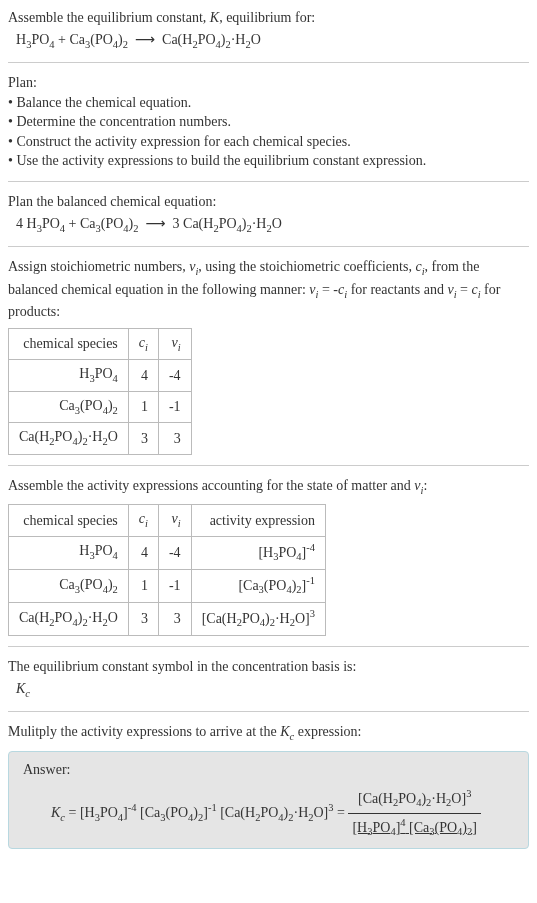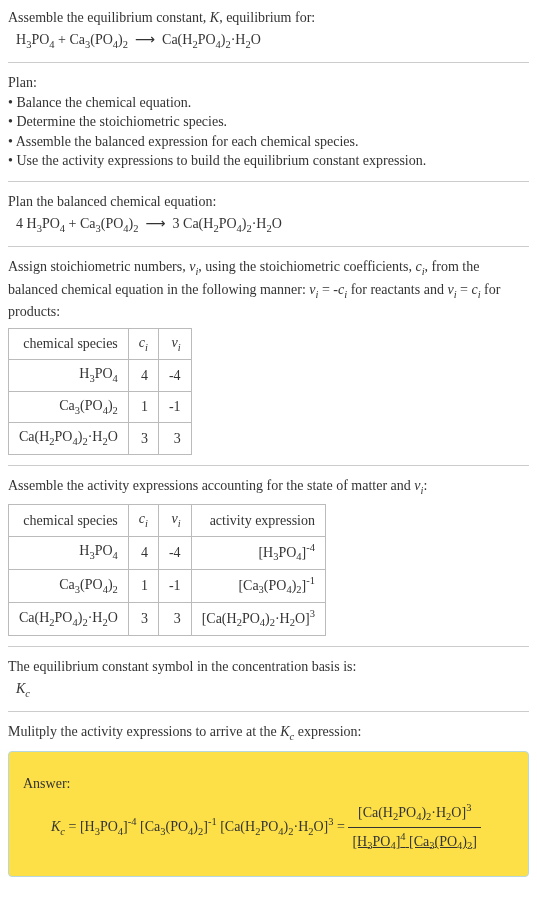--- a/index.html
+++ b/index.html
@@ -43,24 +43,24 @@
       text-align: right;
       background: #fff;
     }
     th {
       font-weight: normal;
     }
     td.num {
       text-align: right;
     }
     .answer-box {
-      background: #fde047;
+      background: #e5e5e5;
       border: 1px solid #b8d8e0;
       border-radius: 4px;
-      padding: 22px 14px;
+      padding: 8px 14px;
       margin-top: 6px;
     }
     .answer-label {
       margin-bottom: 8px;
     }
     .frac {
       display: inline-block;
       vertical-align: middle;
       text-align: center;
     }
@@ -94,22 +94,22 @@
   <div class="eq-line">
     H<span class="sub">3</span>PO<span class="sub">4</span> + Ca<span class="sub">3</span>(PO<span class="sub">4</span>)<span class="sub">2</span>&nbsp;&nbsp;⟶&nbsp;&nbsp;Ca(H<span class="sub">2</span>PO<span class="sub">4</span>)<span class="sub">2</span>·H<span class="sub">2</span>O
   </div>
 </div>
 
 <hr>
 
 <div class="section">
   <div>Plan:</div>
   <div>• Balance the chemical equation.</div>
-  <div>• Determine the stoichiometric species.</div>
-  <div>• Assemble the balanced expression for each chemical species.</div>
+  <div>• Determine the concentration numbers.</div>
+  <div>• Construct the activity expression for each chemical species.</div>
   <div>• Use the activity expressions to build the equilibrium constant expression.</div>
 </div>
 
 <hr>
 
 <div class="section">
   <div>Plan the balanced chemical equation:</div>
   <div class="eq-line">
     4 H<span class="sub">3</span>PO<span class="sub">4</span> + Ca<span class="sub">3</span>(PO<span class="sub">4</span>)<span class="sub">2</span>&nbsp;&nbsp;⟶&nbsp;&nbsp;3 Ca(H<span class="sub">2</span>PO<span class="sub">4</span>)<span class="sub">2</span>·H<span class="sub">2</span>O
   </div>

